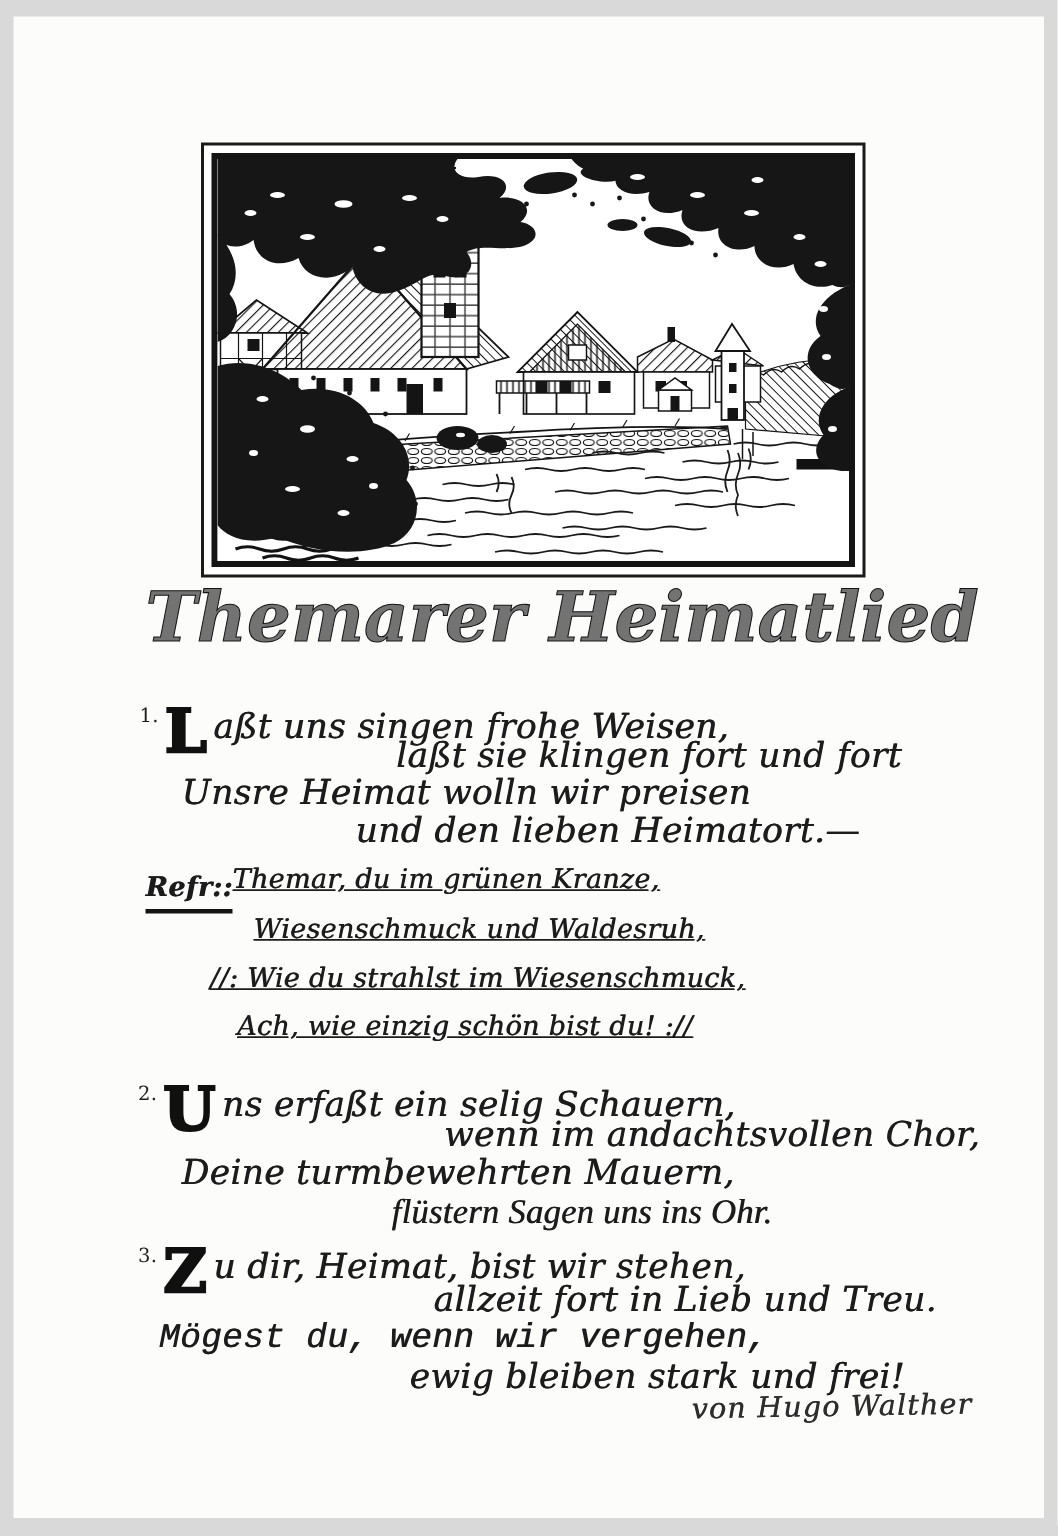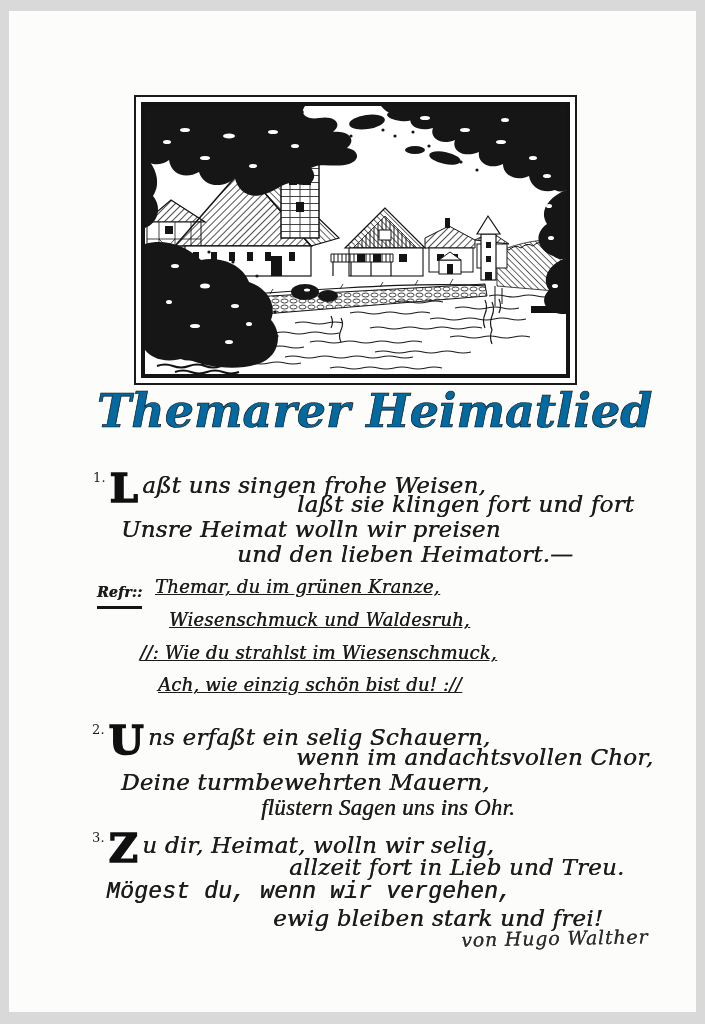--- a/index.html
+++ b/index.html
@@ -21,46 +21,46 @@
   .figure-inner{
     width:100%;height:100%;box-sizing:border-box;border:4px solid #141414;background:#fff;
   }
   .figure-inner svg{display:block;}
 
   
   .title{
     position:absolute;left:88px;top:374px;width:534px;
     text-align:center;
     font-style:italic;font-weight:bold;font-size:46px;line-height:52px;
-    color:#0369a1;letter-spacing:0px;
+    color:#737373;letter-spacing:0px;
     -webkit-text-stroke:0.7px #131313;
     white-space:nowrap;
   }
   .line{
     position:absolute;white-space:nowrap;
     font-style:italic;font-size:23px;line-height:26px;color:#1c1c1c;
     letter-spacing:0.2px;
     text-shadow:0.4px 0 0 currentColor;
   }
   .vnum{
     font-style:normal;font-size:13px;vertical-align:11px;
     margin-right:1px;text-shadow:none;color:#1c1c1c;
   }
   .dropcap{
     font-style:normal;font-weight:bold;font-size:40px;line-height:20px;
     vertical-align:-9px;margin:0 4px 0 3px;color:#101010;
     -webkit-text-stroke:1.6px #101010;
   }
   .refrain-line{font-size:18px;text-decoration:underline;}
   .refrain-label{
-    font-size:14px;font-weight:bold;
+    font-size:18px;font-weight:bold;
     border-bottom:3px solid #141414;padding-bottom:1px;
   }
   .v1l1{left:84px;top:454px;}
-  .v1l2{left:255px;top:480px;margin-left:33px;}
+  .v1l2{left:255px;top:480px;}
   .v1l3{left:112px;top:505px;}
   .v1l4{left:228px;top:530px;}
   .rlab{left:88px;top:568px;}
   .rl1{left:146px;top:563px;}
   .rl2{left:160px;top:596px;}
   .rl3{left:131px;top:629px;}
   .rl4{left:149px;top:661px;}
   .v2l1{left:83px;top:706px;}
   .v2l2{left:287px;top:733px;}
   .v2l3{left:112px;top:758px;}
@@ -323,21 +323,21 @@
   </div>
 
   <div>
     <div class="line v2l1"><span class="vnum">2.</span><span class="dropcap">U</span><span>ns erfaßt ein selig Schauern,</span></div>
     <div class="line v2l2">wenn im andachtsvollen Chor,</div>
     <div class="line v2l3">Deine turmbewehrten Mauern,</div>
     <div class="line v2l4">flüstern Sagen uns ins Ohr.</div>
   </div>
 
   <div>
-    <div class="line v3l1"><span class="vnum">3.</span><span class="dropcap">Z</span><span>u dir, Heimat, wolln wir selig,</span></div>
+    <div class="line v3l1"><span class="vnum">3.</span><span class="dropcap">Z</span><span>u dir, Heimat, bist wir stehen,</span></div>
     <div class="line v3l2">allzeit fort in Lieb und Treu.</div>
     <div class="line v3l3">Mögest du, wenn wir vergehen,</div>
     <div class="line v3l4">ewig bleiben stark und frei!</div>
   </div>
 
   <div class="attribution">von Hugo Walther</div>
 
 </div>
 
 </body></html>

